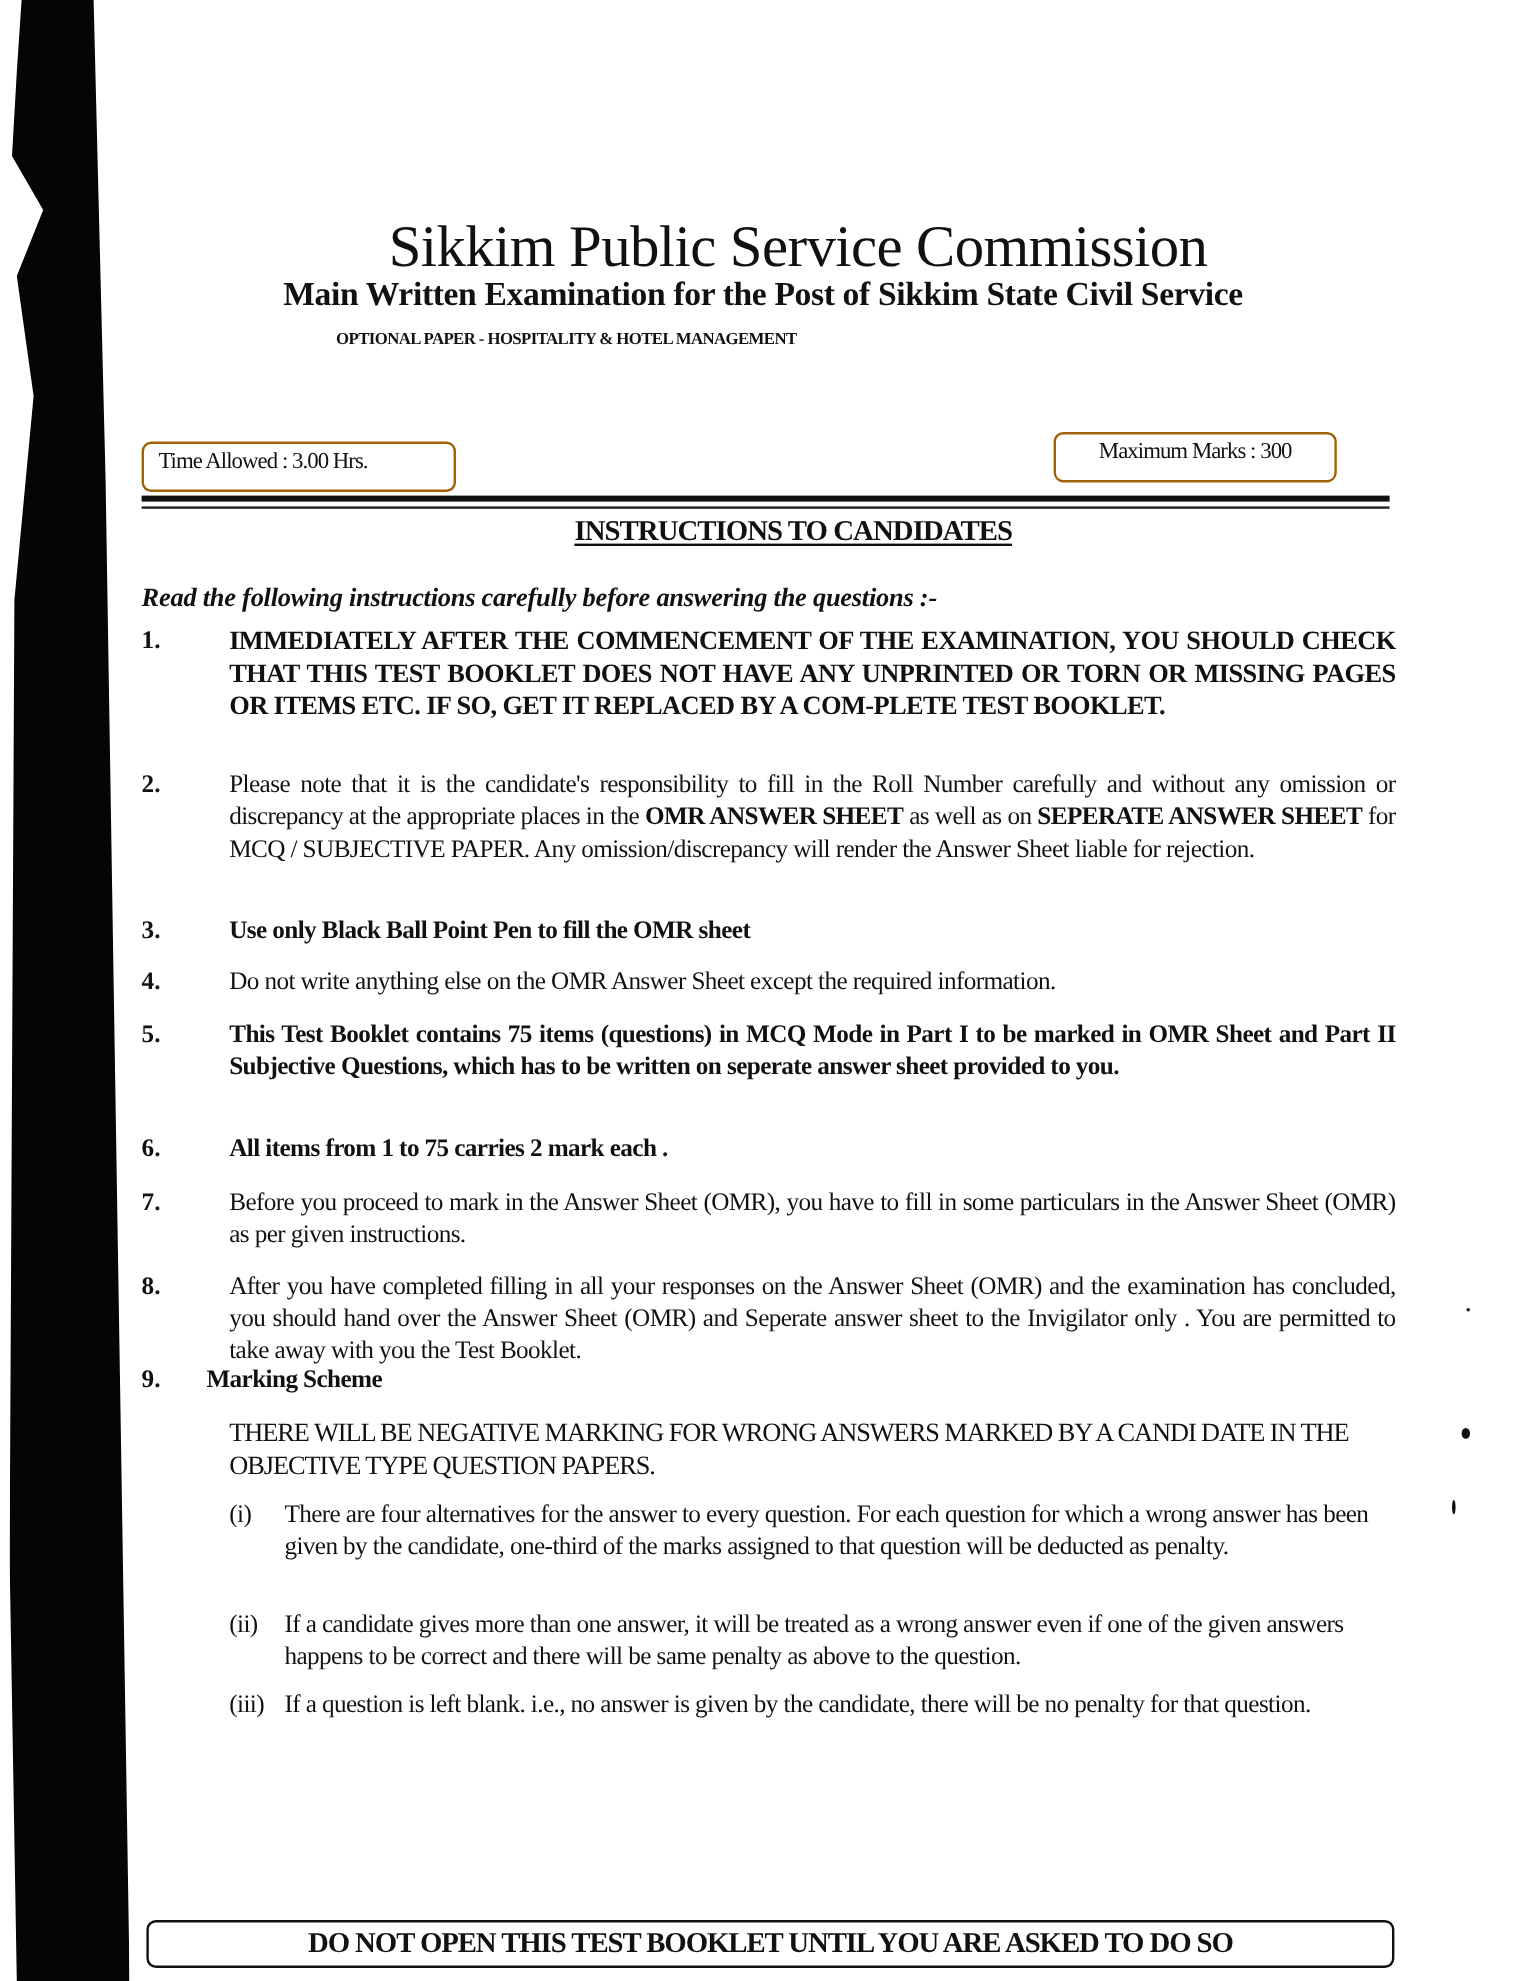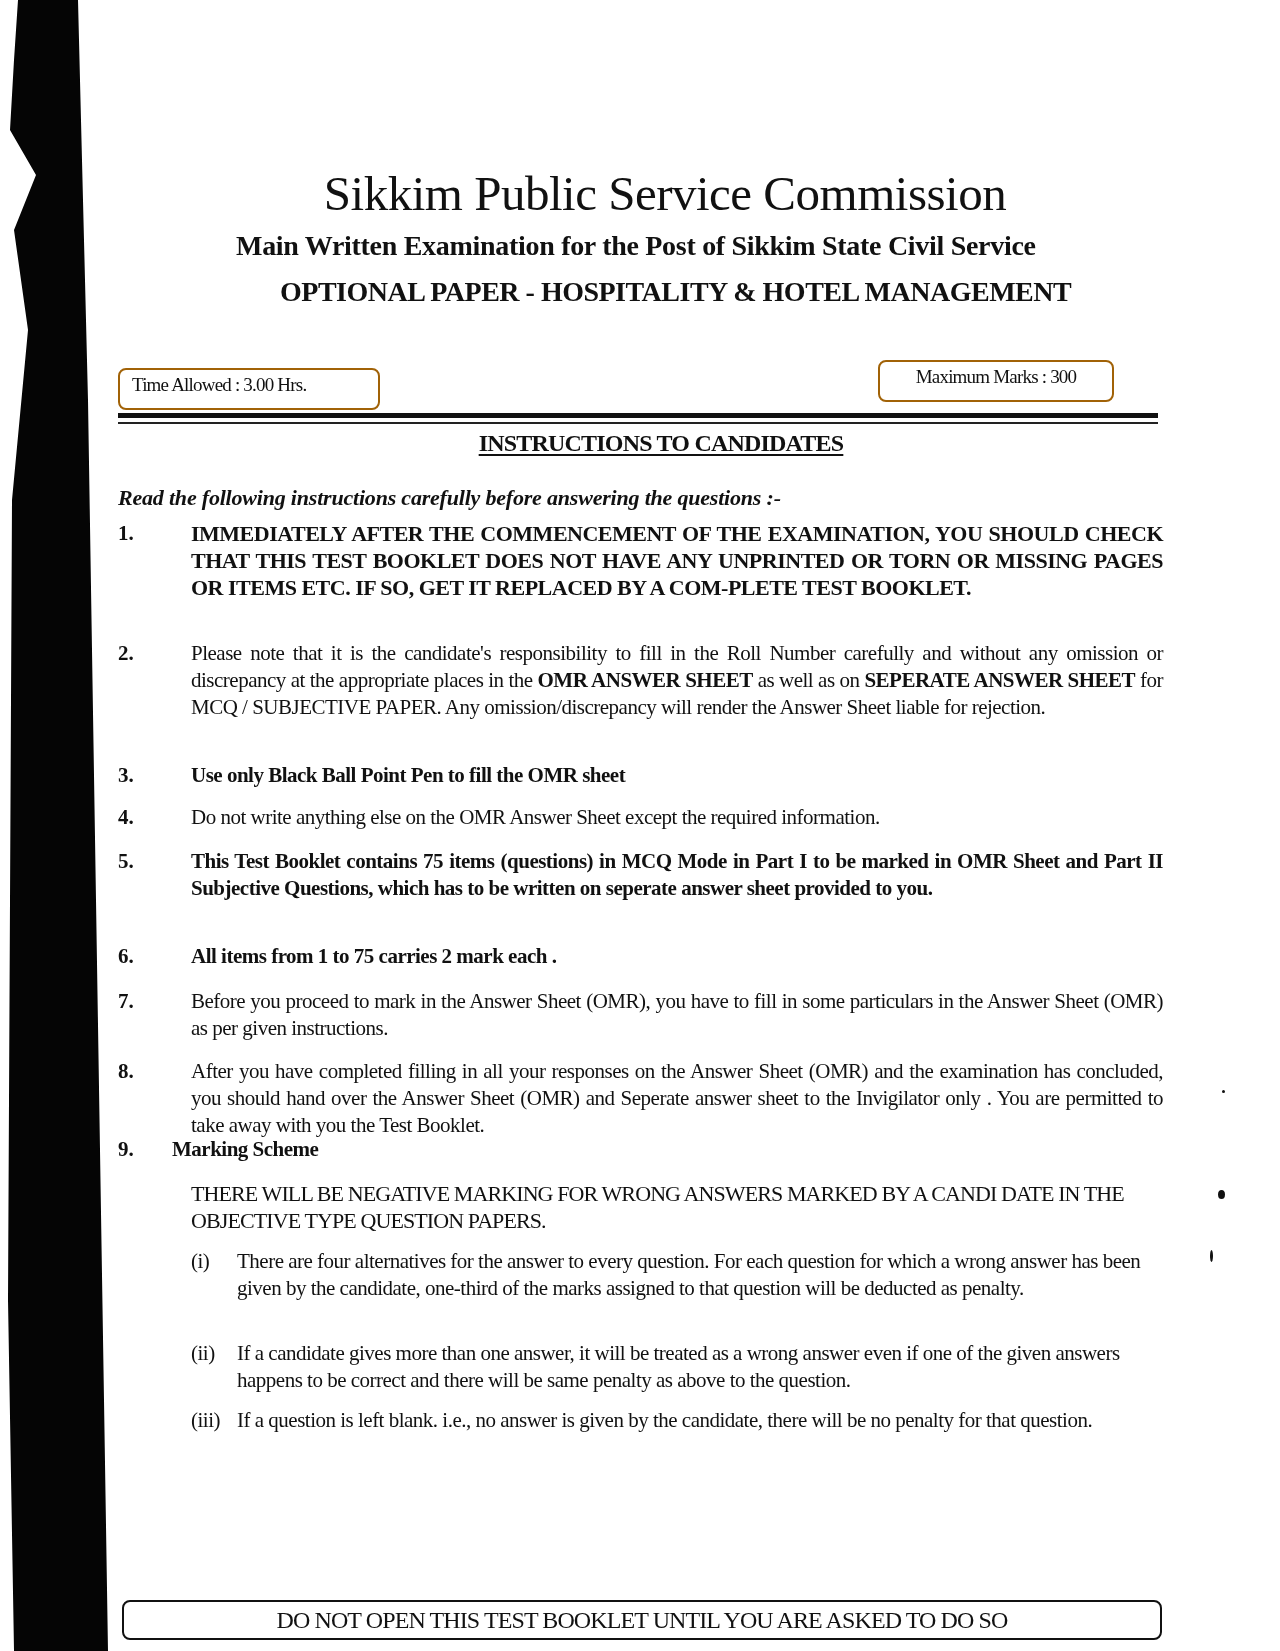--- a/index.html
+++ b/index.html
@@ -6,28 +6,28 @@
   body {
     width: 1280px; height: 1651px; background: #ffffff; position: relative; overflow: hidden;
     font-family: "Liberation Serif", "DejaVu Serif", serif; color: #111;
   }
   .binding-strip {
     position: absolute; left: 0; top: 0; width: 108px; height: 1651px;
     background: #050505;
     clip-path: polygon(18px 0, 78px 0, 88px 400px, 96px 900px, 104px 1400px, 108px 1651px, 14px 1651px, 8px 1300px, 10px 900px, 12px 500px, 28px 330px, 14px 230px, 36px 175px, 10px 130px, 14px 60px);
   }
   .title {
-    position: absolute; left: 0; width: 1280px; top: 165px; text-align: center;
+    position: absolute; left: 0; width: 1280px; top: 177px; text-align: center;
     font-size: 49px; letter-spacing: -0.5px; padding-left: 50px; box-sizing: border-box;
   }
   .subtitle {
     position: absolute; left: 236px; top: 230px; font-size: 28px; font-weight: bold; letter-spacing: -0.3px;
   }
   .subtitle2 {
-    position: absolute; left: 280px; top: 276px; font-size: 28px; font-weight: bold; letter-spacing: -0.5px;
+    position: absolute; left: 280px; top: 276px; font-size: 14px; font-weight: bold; letter-spacing: -0.5px;
   }
   .box {
     position: absolute; border: 2px solid #a16207; border-radius: 8px; font-size: 19px;
     letter-spacing: -0.8px; padding: 4px 12px; box-sizing: border-box; white-space: nowrap;
   }
   .box-time { left: 118px; top: 368px; width: 262px; height: 42px; }
   .box-marks { left: 878px; top: 360px; width: 236px; height: 42px; text-align: center; }
   .rule-thick { position: absolute; left: 118px; top: 413px; width: 1040px; height: 5px; background: #111; }
   .rule-thin { position: absolute; left: 118px; top: 422px; width: 1040px; height: 2px; background: #222; }
   .heading {
@@ -40,21 +40,21 @@
   .item { position: absolute; left: 118px; width: 1045px; font-size: 21px; line-height: 27px; }
   .item .num { position: absolute; left: 0; top: 0; width: 60px; font-weight: bold; }
   .item .txt { margin-left: 73px; letter-spacing: -0.5px; }
   .bold { font-weight: bold; }
   .justify { text-align: justify; text-align-last: left; }
   .sub { position: absolute; left: 191px; width: 972px; font-size: 21px; line-height: 27px; letter-spacing: -0.5px; }
   .sub .roman { position: absolute; left: 0; top: 0; }
   .sub .txt { margin-left: 46px; }
   .bottom-box {
     position: absolute; left: 122px; top: 1600px; width: 1040px; height: 40px; border: 2px solid #111; border-radius: 8px;
-    box-sizing: border-box; text-align: center; font-size: 24px; font-weight: normal; letter-spacing: -0.9px; line-height: 36px;
+    box-sizing: border-box; text-align: center; font-size: 24px; font-weight: bold; letter-spacing: -0.9px; line-height: 36px;
   }
   .speck { position: absolute; background: #111; border-radius: 50%; }
 </style>
 </head>
 <body>
 
 <div class="binding-strip"></div>
 
 <div class="title">Sikkim Public Service Commission</div>
 <div class="subtitle">Main Written Examination for the Post of  Sikkim State Civil Service</div>

